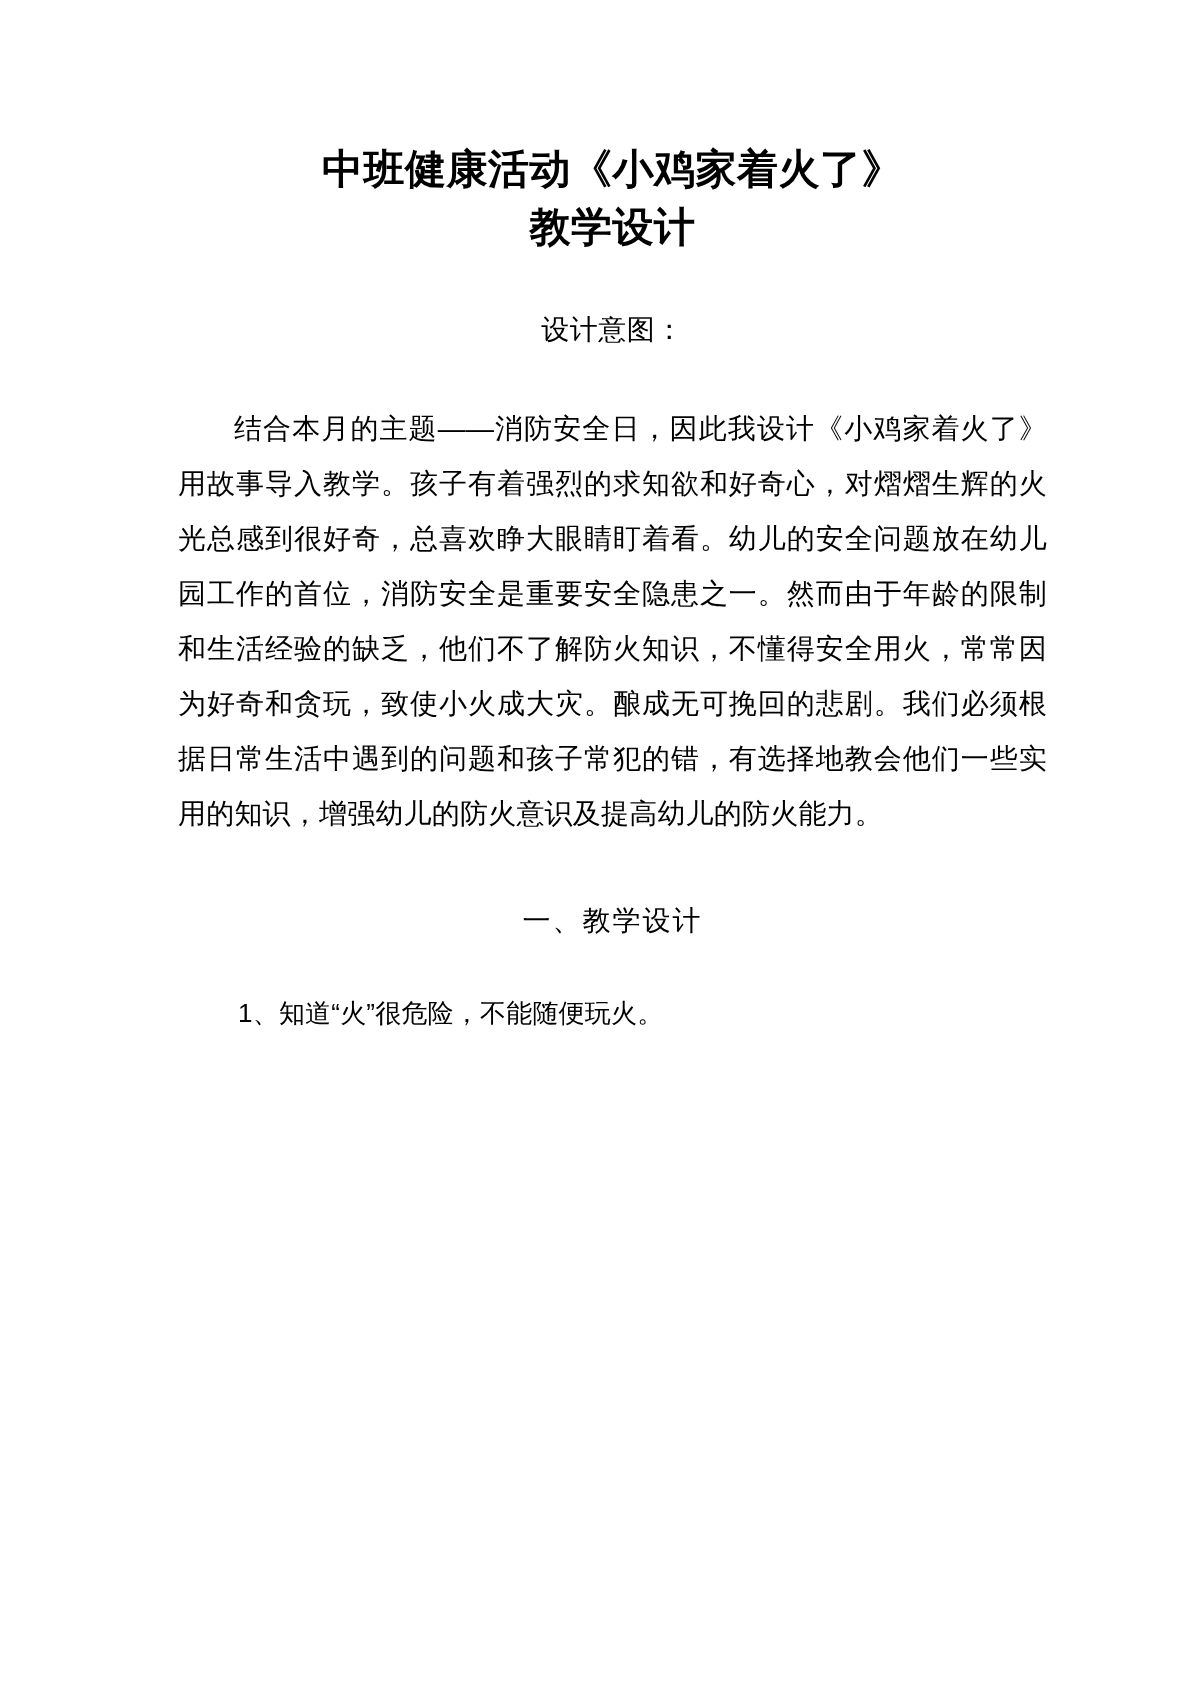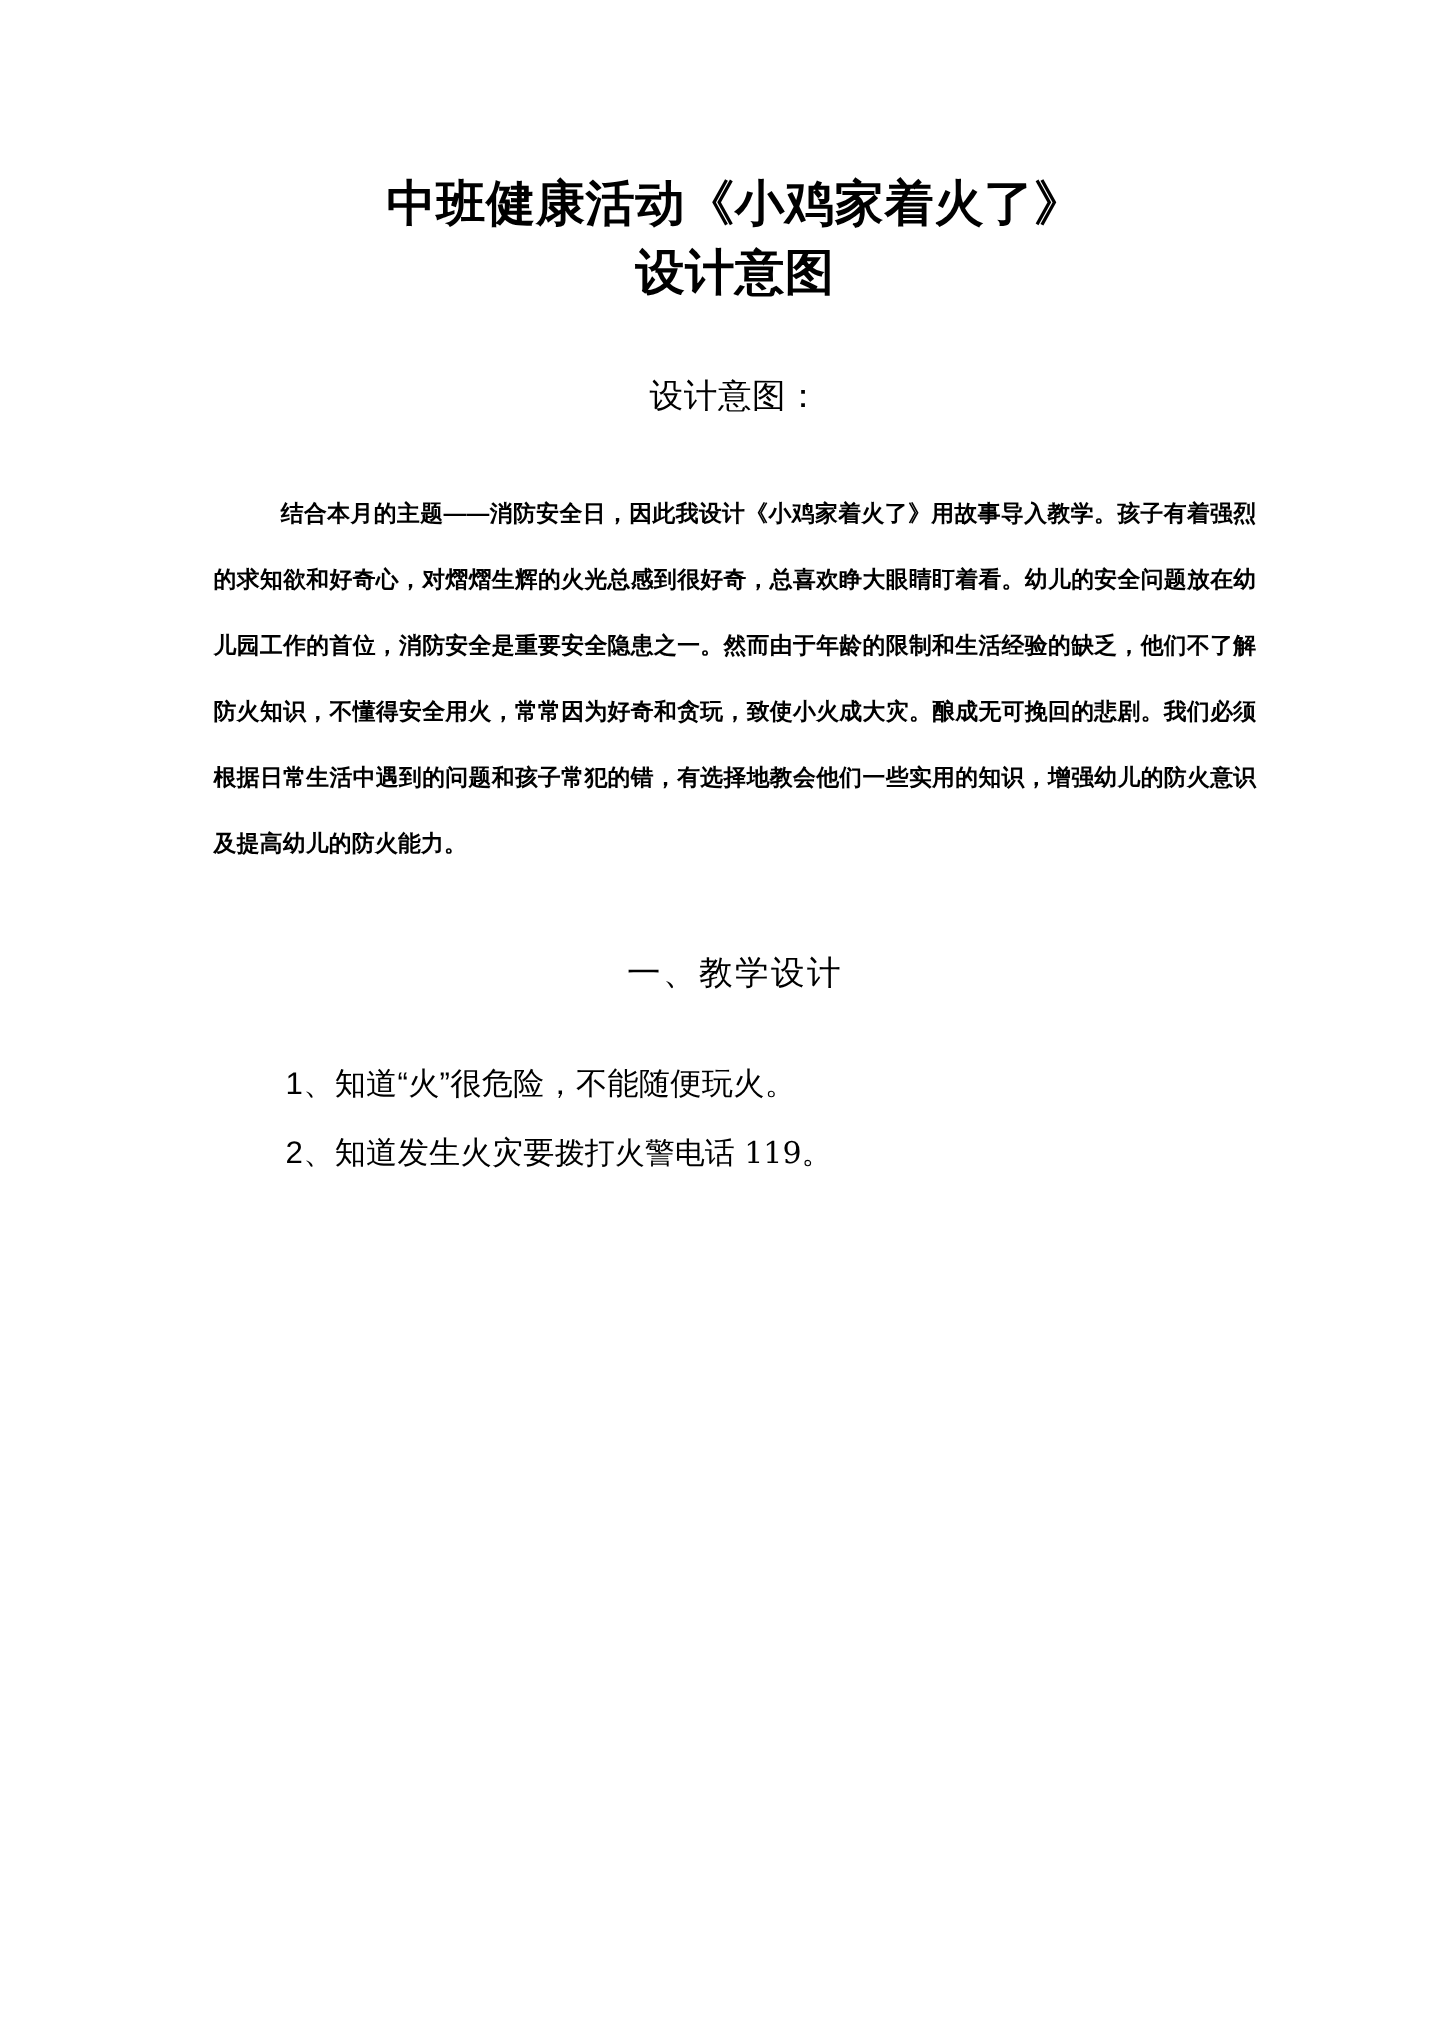--- a/index.html
+++ b/index.html
@@ -70,22 +70,22 @@
     text-align: center;
   }
   .sec-heading.intent { padding-top: 56px; }
   .sec-heading.goals  { padding-top: 62px; letter-spacing: 2px; }
 
   
   .body-para {
     margin: 0;
     padding-top: 52px;
     font-family: "Liberation Sans", "DejaVu Sans", sans-serif;
-    font-weight: 700;
-    font-size: 19px;
+    font-weight: 400;
+    font-size: 28px;
     line-height: 55px;
     text-align: justify;
     text-justify: inter-character;
     text-indent: 56px;
     letter-spacing: 0.2px;
     word-break: break-all;
   }
 
   
   .goal-list {
@@ -112,33 +112,30 @@
   }
 </style>
 </head>
 <body>
 
 <div class="page">
   <div class="content">
 
     <h1 class="doc-title">
       <span class="tline tline-1">中班健康活动《小鸡家着火了》</span>
-      <span class="tline tline-2">设计意图</span>
+      <span class="tline tline-2">教学设计</span>
     </h1>
 
 
     <h2 class="sec-heading intent">设计意图：</h2>
 
     <p class="body-para">结合本月的主题——消防安全日，因此我设计《小鸡家着火了》用故事导入教学。孩子有着强烈的求知欲和好奇心，对熠熠生辉的火光总感到很好奇，总喜欢睁大眼睛盯着看。幼儿的安全问题放在幼儿园工作的首位，消防安全是重要安全隐患之一。然而由于年龄的限制和生活经验的缺乏，他们不了解防火知识，不懂得安全用火，常常因为好奇和贪玩，致使小火成大灾。酿成无可挽回的悲剧。我们必须根据日常生活中遇到的问题和孩子常犯的错，有选择地教会他们一些实用的知识，增强幼儿的防火意识及提高幼儿的防火能力。</p>
 
     <h2 class="sec-heading goals">一、教学设计</h2>
 
     <ul class="goal-list">
       <li class="goal-item">
         <span class="num">1、</span><span>知道“火”很危险，不能随便玩火。</span><span class="alt-font"></span>
       </li>
-      <li class="goal-item">
-        <span class="num">2、</span><span>知道发生火灾要</span><span class="alt-font">拨打火警电话 119。</span>
-      </li>
     </ul>
 
   </div>
 </div>
 
 </body></html>

